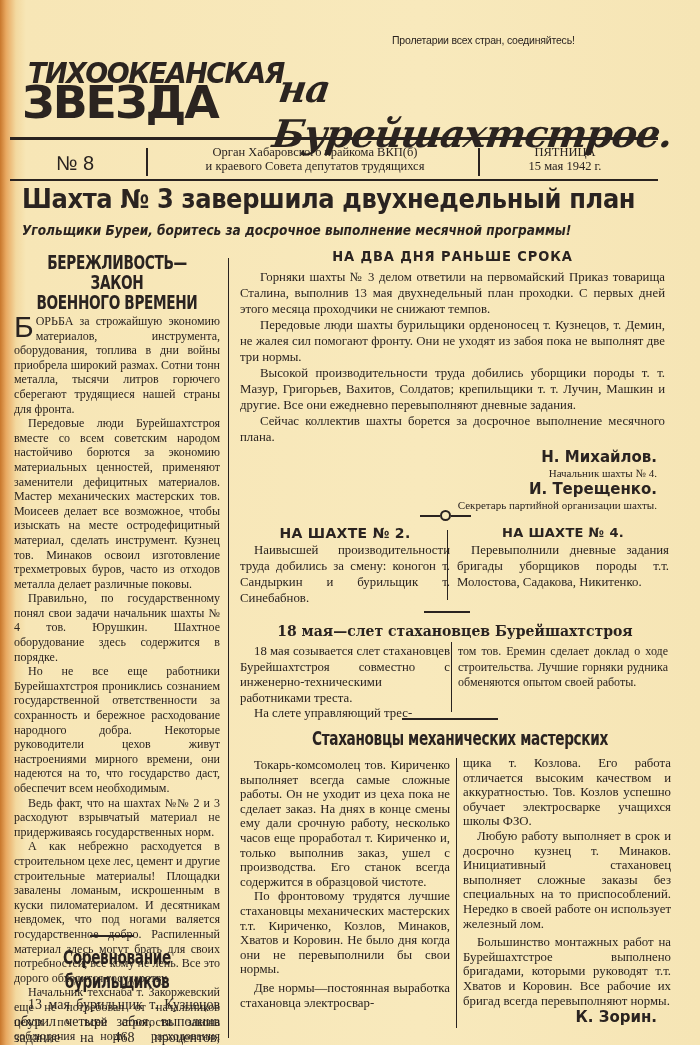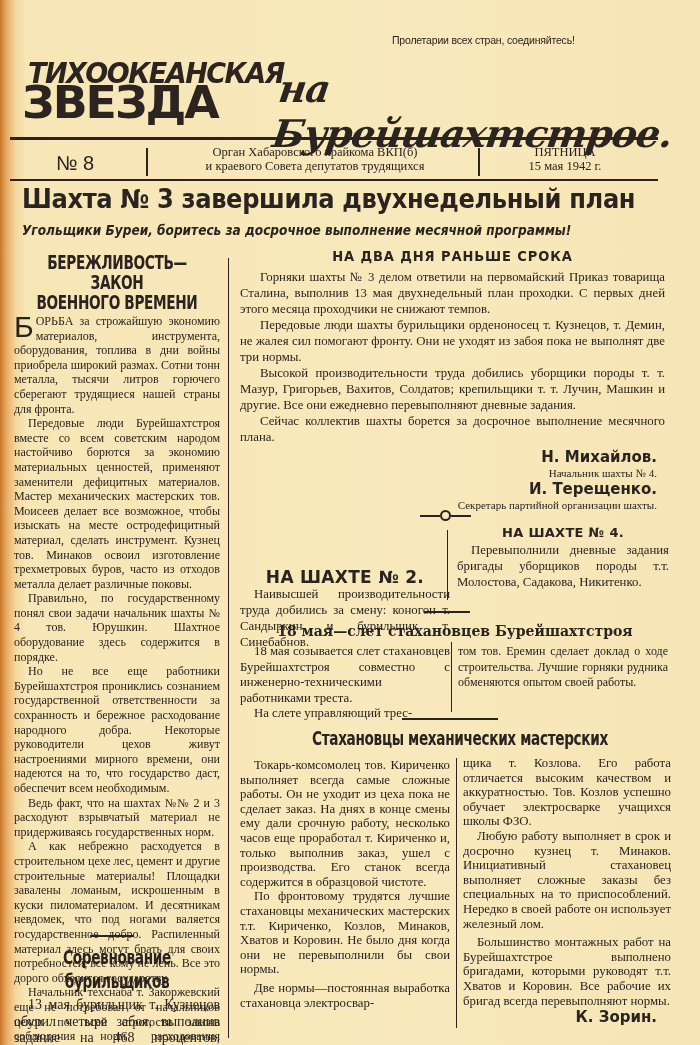--- a/index.html
+++ b/index.html
@@ -93,21 +93,21 @@
     <div class="sigsub" style="padding-right:8px;">Начальник шахты № 4.</div>
     <div class="sig" style="padding-right:8px;">И. Терещенко.</div>
     <div class="sigsub" style="padding-right:8px;">Секретарь партийной организации шахты.</div>
   </div>
 
   <div class="ornament" style="left:420px; top:515px; width:20px;"></div>
   <div class="ring" style="left:440px; top:510px;"></div>
   <div class="ornament" style="left:451px; top:515px; width:20px;"></div>
 
   <div class="col" style="left:240px; top:524px; width:210px; font-size:12.8px; line-height:16px;">
-    <div class="h-sans" style="font-size:17px; line-height:18px; letter-spacing:0.3px;margin-top:44px;">НА ШАХТЕ № 2.</div>
+    <div class="h-sans" style="font-size:14px; line-height:18px; letter-spacing:0.3px;">НА ШАХТЕ № 2.</div>
     <p>Наивысшей производительности труда добились за смену: коногон т. Сандыркин и бурильщик т. Синебабнов.</p>
   </div>
   <div class="vsep" style="left:447px; top:530px; width:1px; height:70px;"></div>
   <div class="col" style="left:457px; top:524px; width:212px; font-size:12.8px; line-height:16px;">
     <div class="h-sans" style="font-size:13px; line-height:18px; letter-spacing:0.3px;">НА ШАХТЕ № 4.</div>
     <p>Перевыполнили дневные задания бригады уборщиков породы т.т. Молостова, Садакова, Никитенко.</p>
   </div>
 
   <div class="ornament" style="left:424px; top:611px; width:46px;"></div>
 

